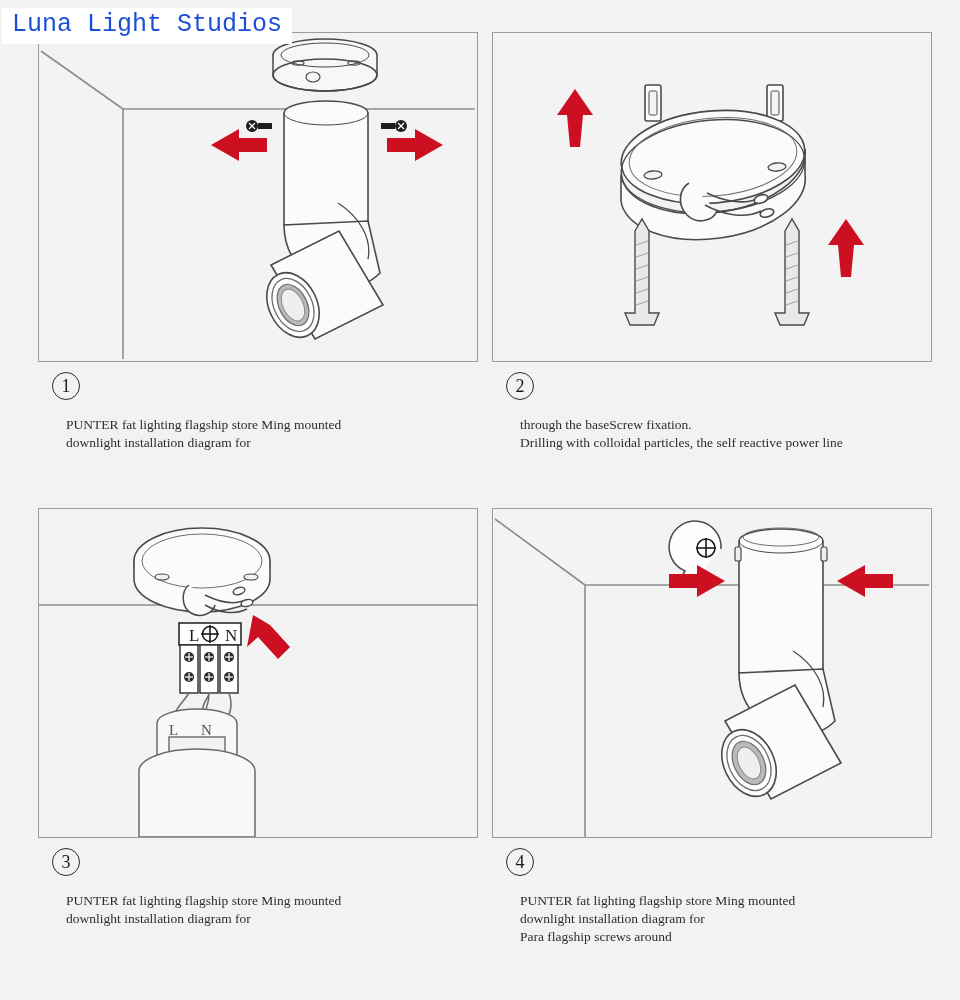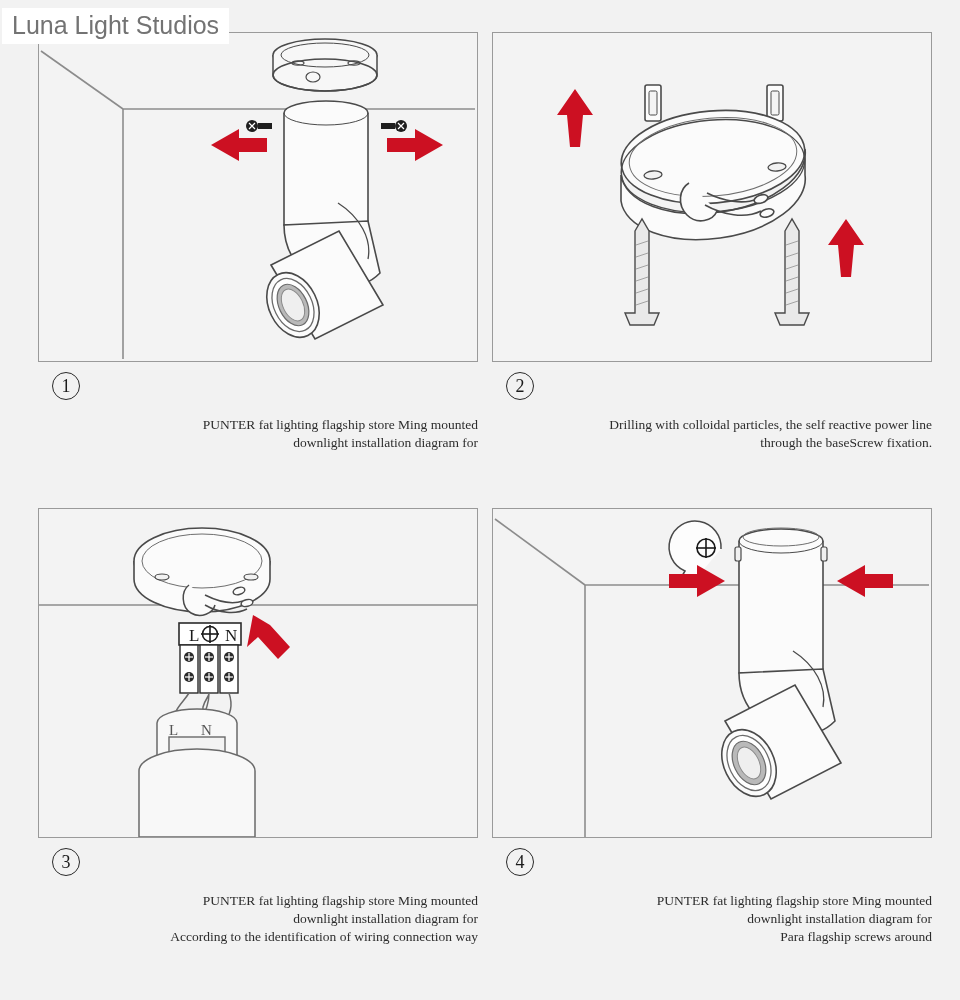--- a/index.html
+++ b/index.html
@@ -15,23 +15,23 @@
     font-family: "Liberation Serif", serif;
   }
 
   
   .watermark {
     position: absolute;
     left: 2px;
     top: 8px;
     background: #ffffff;
     padding: 4px 10px 6px 10px;
-    font-family: Liberation Sans, sans-serif;
+    font-family: Liberation Mono, monospace;
     font-size: 25px;
-    color: #737373;
+    color: #1d4ed8;
     line-height: 1.05;
     z-index: 50;
     white-space: nowrap;
   }
 
   
   .sheet {
     position: absolute;
     left: 0; top: 0;
     width: 960px; height: 1000px;
@@ -73,21 +73,20 @@
     font-family: "Liberation Serif", serif;
     box-sizing: border-box;
   }
   .caption-text {
     margin-top: 16px;
     padding-left: 14px;
     font-size: 13.5px;
     line-height: 1.33;
     color: #2d2d2d;
     font-family: "Liberation Serif", serif;
-    text-align: right;
   }
   .caption-text .line { display: block; white-space: nowrap; }
 </style>
 </head>
 <body>
 
 <div class="sheet">
 
   <div class="watermark">Luna Light Studios</div>
 
@@ -217,22 +216,22 @@
           <path d="M82 56 l18 26 h-10 l-3 32 h-10 l-3 -32 h-10 z"></path>
         </g>
         <g fill="#cc1022">
           <path d="M353 186 l18 26 h-10 l-3 32 h-10 l-3 -32 h-10 z"></path>
         </g>
       </svg>
     </div>
     <div class="caption-block">
       <div class="step-badge">2</div>
       <div class="caption-text">
+        <span class="line">through the baseScrew fixation.</span>
         <span class="line">Drilling with colloidal particles, the self reactive power line</span>
-        <span class="line">through the baseScrew fixation.</span>
       </div>
     </div>
   </div>
 
   <div class="panel p3">
     <div class="figure-box">
       <svg width="438" height="330" viewBox="0 0 438 330">
 
         <line x1="0" y1="96" x2="438" y2="96" stroke="#8c8c8c" stroke-width="1.6"></line>
 
@@ -310,21 +309,20 @@
         <g fill="#cc1022">
           <path d="M214 106 l-6 32 l11 -10 l20 22 l12 -12 l-20 -22 z"></path>
         </g>
       </svg>
     </div>
     <div class="caption-block">
       <div class="step-badge">3</div>
       <div class="caption-text">
         <span class="line">PUNTER fat lighting flagship store Ming mounted</span>
         <span class="line">downlight installation diagram for</span>
-        <span class="line">According to the identification of wiring connection way</span>
       </div>
     </div>
   </div>
 
   <div class="panel p4">
     <div class="figure-box">
       <svg width="438" height="330" viewBox="0 0 438 330">
 
         <g stroke="#8c8c8c" stroke-width="1.6" fill="none">
           <line x1="2" y1="10" x2="92" y2="76"></line>

